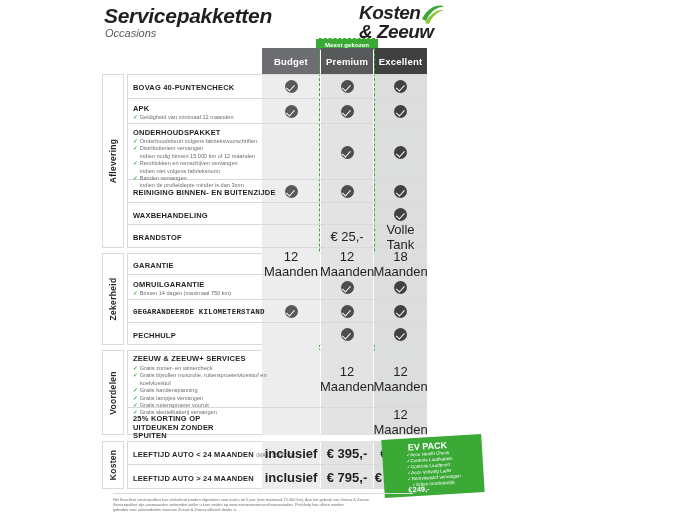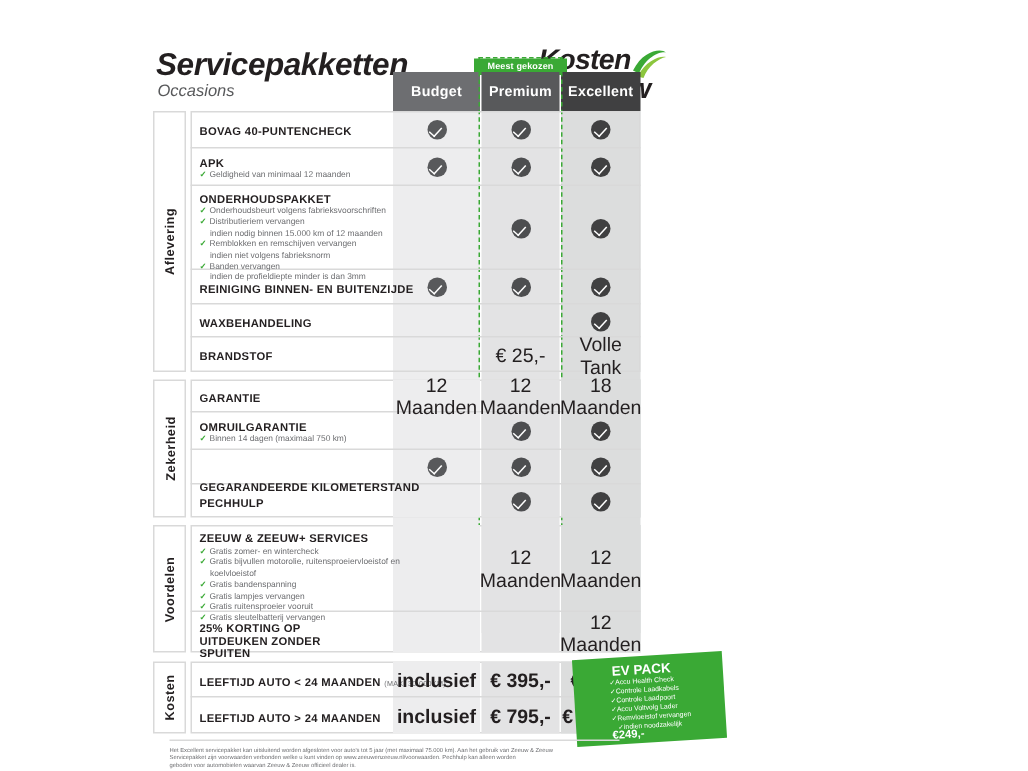--- a/index.html
+++ b/index.html
@@ -8,21 +8,21 @@
     width: 685px; height: 514px;
     background: #ffffff;
     font-family: "Liberation Sans", sans-serif;
     color: #231f20;
     position: relative;
     overflow: hidden;
   }
 
   
   .header {
-    position: absolute; left:0; top:0; width:685px; height:48px;margin-top:28px;
+    position: absolute; left:0; top:0; width:685px; height:48px;
   }
   .title {
     position: absolute; left: 104px; top: 4px;
     font-size: 21px; font-weight: bold; font-style: italic;
     letter-spacing: -0.3px;
     color: #231f20;
   }
   .subtitle {
     position: absolute; left: 105px; top: 27px;
     font-size: 11px; font-style: italic; color: #58595b;
@@ -298,21 +298,21 @@
     <div class="cell budget" style="top:0;height:25px;"></div>
     <div class="cell premium" style="top:0;height:25px;">
         <div class="tick mid"></div>
       </div>
     <div class="cell excellent" style="top:0;height:25px;">
         <div class="tick dark"></div>
       </div>
   </div>
 
   <div class="row" style="top:300px; height:23px;">
-    <div class="lbl" style="top:20px;">GEGARANDEERDE KILOMETERSTAND</div>
+    <div class="lbl" style="top:8px;font-family:Liberation Mono, monospace;">GEGARANDEERDE KILOMETERSTAND</div>
     <div class="cell budget" style="top:0;height:23px;">
         <div class="tick"></div>
       </div>
     <div class="cell premium" style="top:0;height:23px;">
         <div class="tick mid"></div>
       </div>
     <div class="cell excellent" style="top:0;height:23px;">
         <div class="tick dark"></div>
       </div>
   </div>

